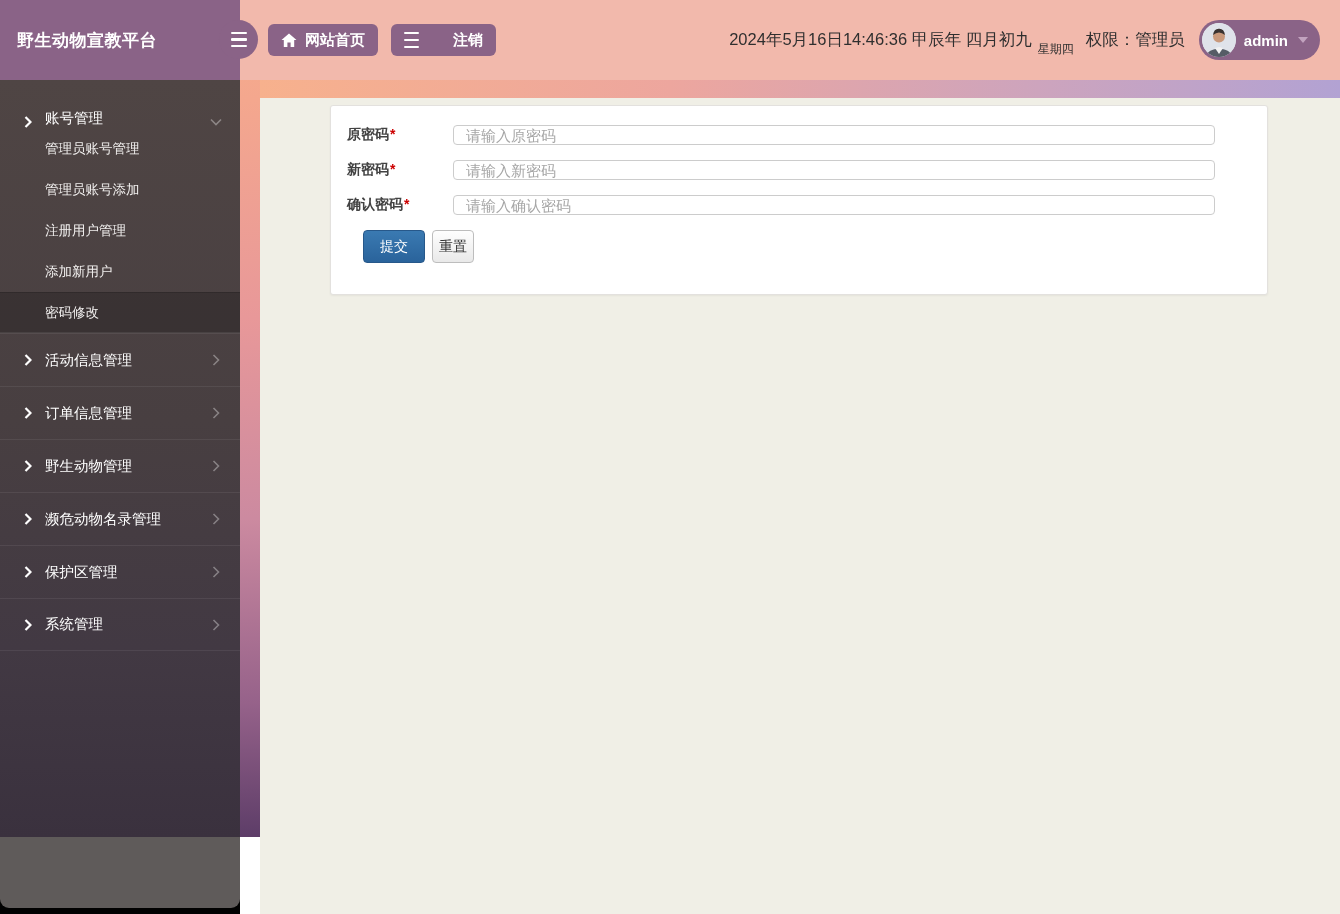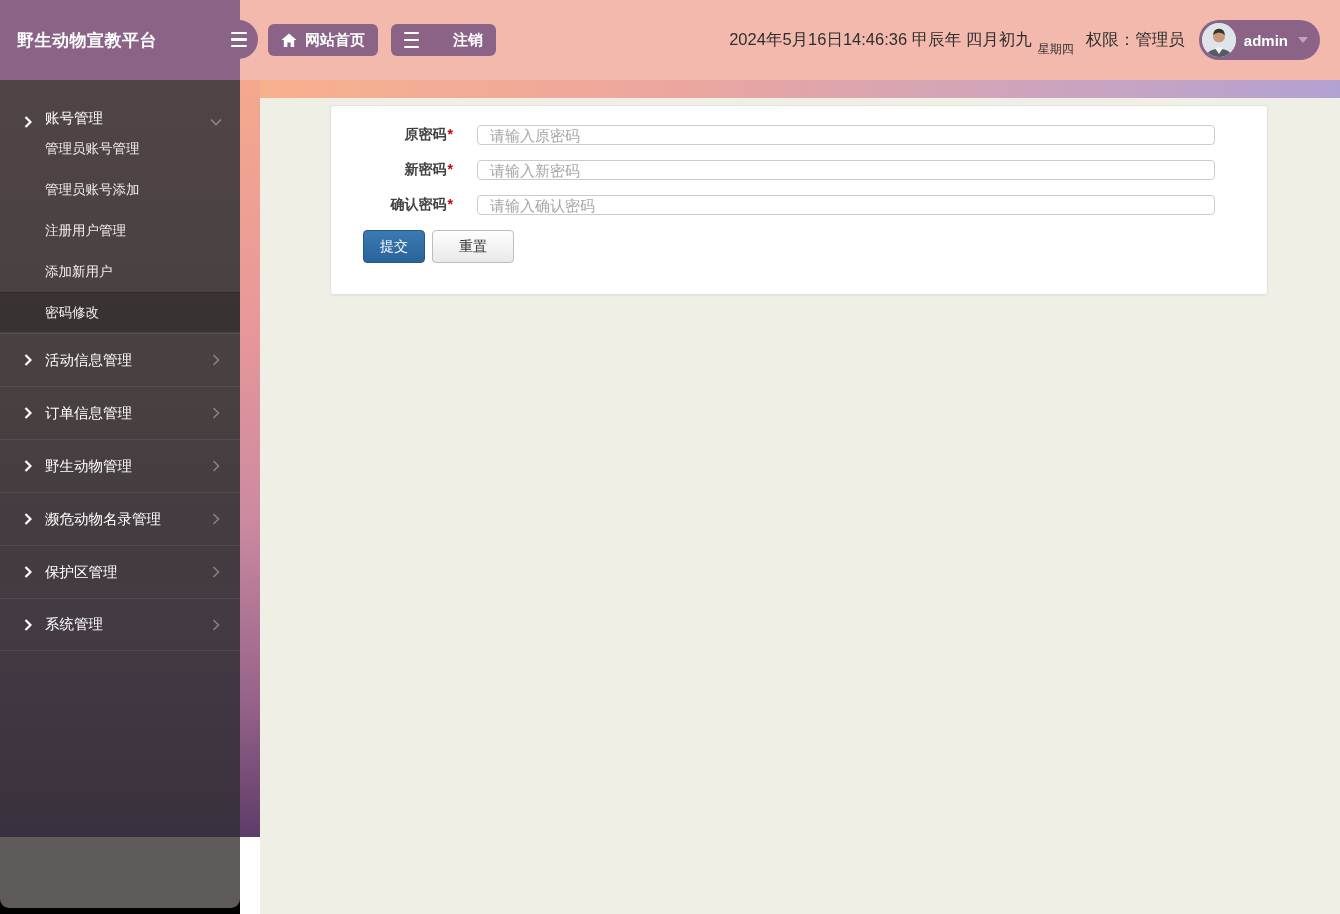--- a/index.html
+++ b/index.html
@@ -67,31 +67,31 @@
   .menu-top-item .label { flex:1; margin-left:13px; }
 
   
   .content { position:absolute; left:260px; top:98px; width:1080px; height:816px; background:#f0efe6; z-index:2; }
   .panel { position:absolute; left:70px; top:7px; width:938px; background:#fff;
     border:1px solid #e3e1de; border-radius:3px; box-shadow:0 1px 2px rgba(0,0,0,0.05); }
   .panel-header { height:34px; line-height:34px; background:#f0eeee; border-bottom:1px solid #e2e0dd;
     padding:0 16px; font-size:14px; color:#333; border-radius:3px 3px 0 0; }
   .panel-body { padding:19px 52px 31px 16px; }
   .frow { display:flex; align-items:center; margin-bottom:15px; }
-  .flabel { width:106px; flex:none; text-align:right; font-size:14px; font-weight:bold; color:#424242;
-    margin-right:24px; }
+  .flabel { width:106px; flex:none; font-size:14px; font-weight:bold; color:#424242;
+    }
   .req { color:#cc0000; margin-left:1px; }
   .finput { flex:1; height:20px; border:1px solid #cccccc; border-radius:4px; padding:0 12px;
     font-size:15px; color:#555; background:#fff; font-family:inherit; outline:none; }
   .finput::placeholder { color:#a6a6a6; }
   .btn-row { display:flex; align-items:center; margin-left:16px; margin-top:0; }
   .btn { height:33px; border-radius:4px; font-size:14px; cursor:pointer; font-family:inherit; }
   .btn-submit { background:linear-gradient(#3a7ab2,#2a639b); border:1px solid #27588a; color:#fff; padding:0 16px; }
   .btn-reset { background:linear-gradient(#fefefe,#e9e9e9); border:1px solid #bdbdbd; color:#333;
-    padding:0 26px; margin-left:7px; }
+    padding:0 6px; margin-left:7px; }
 </style>
 </head>
 <body>
 
 <div class="screen">
 
   <div class="strip-left"></div>
   <div class="strip-top"></div>
 
   <div class="left-bottom-black"></div>

